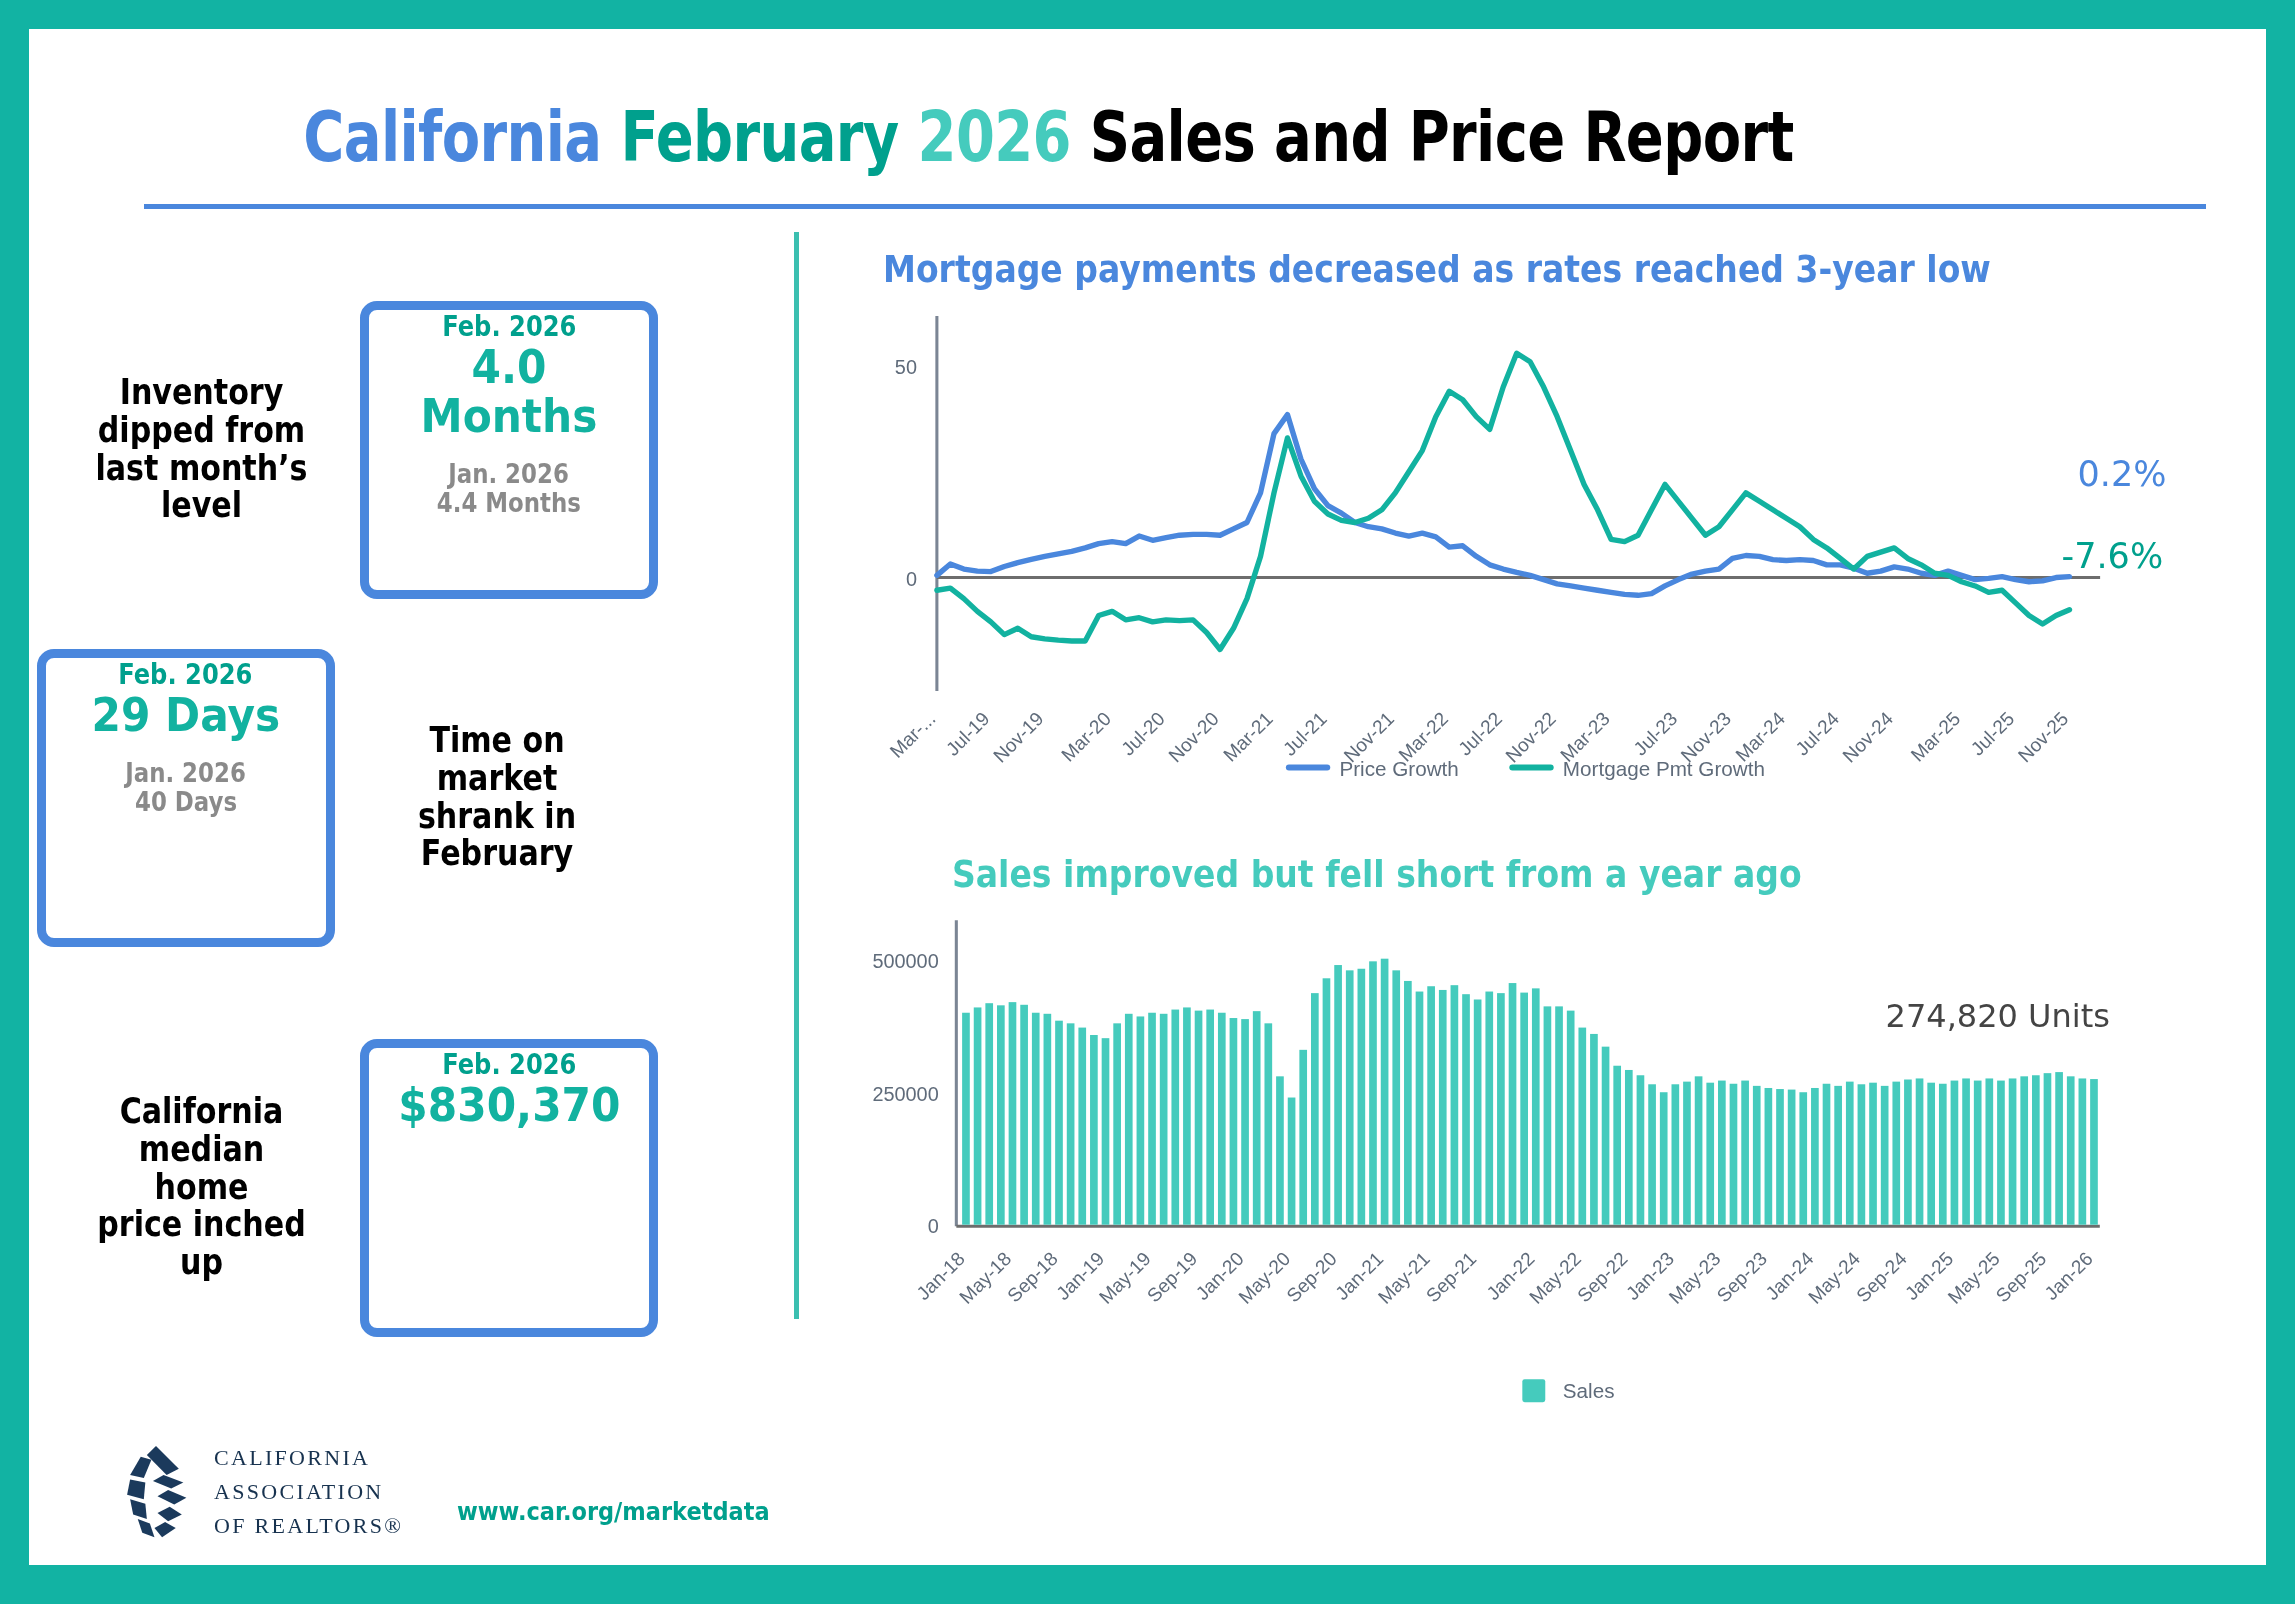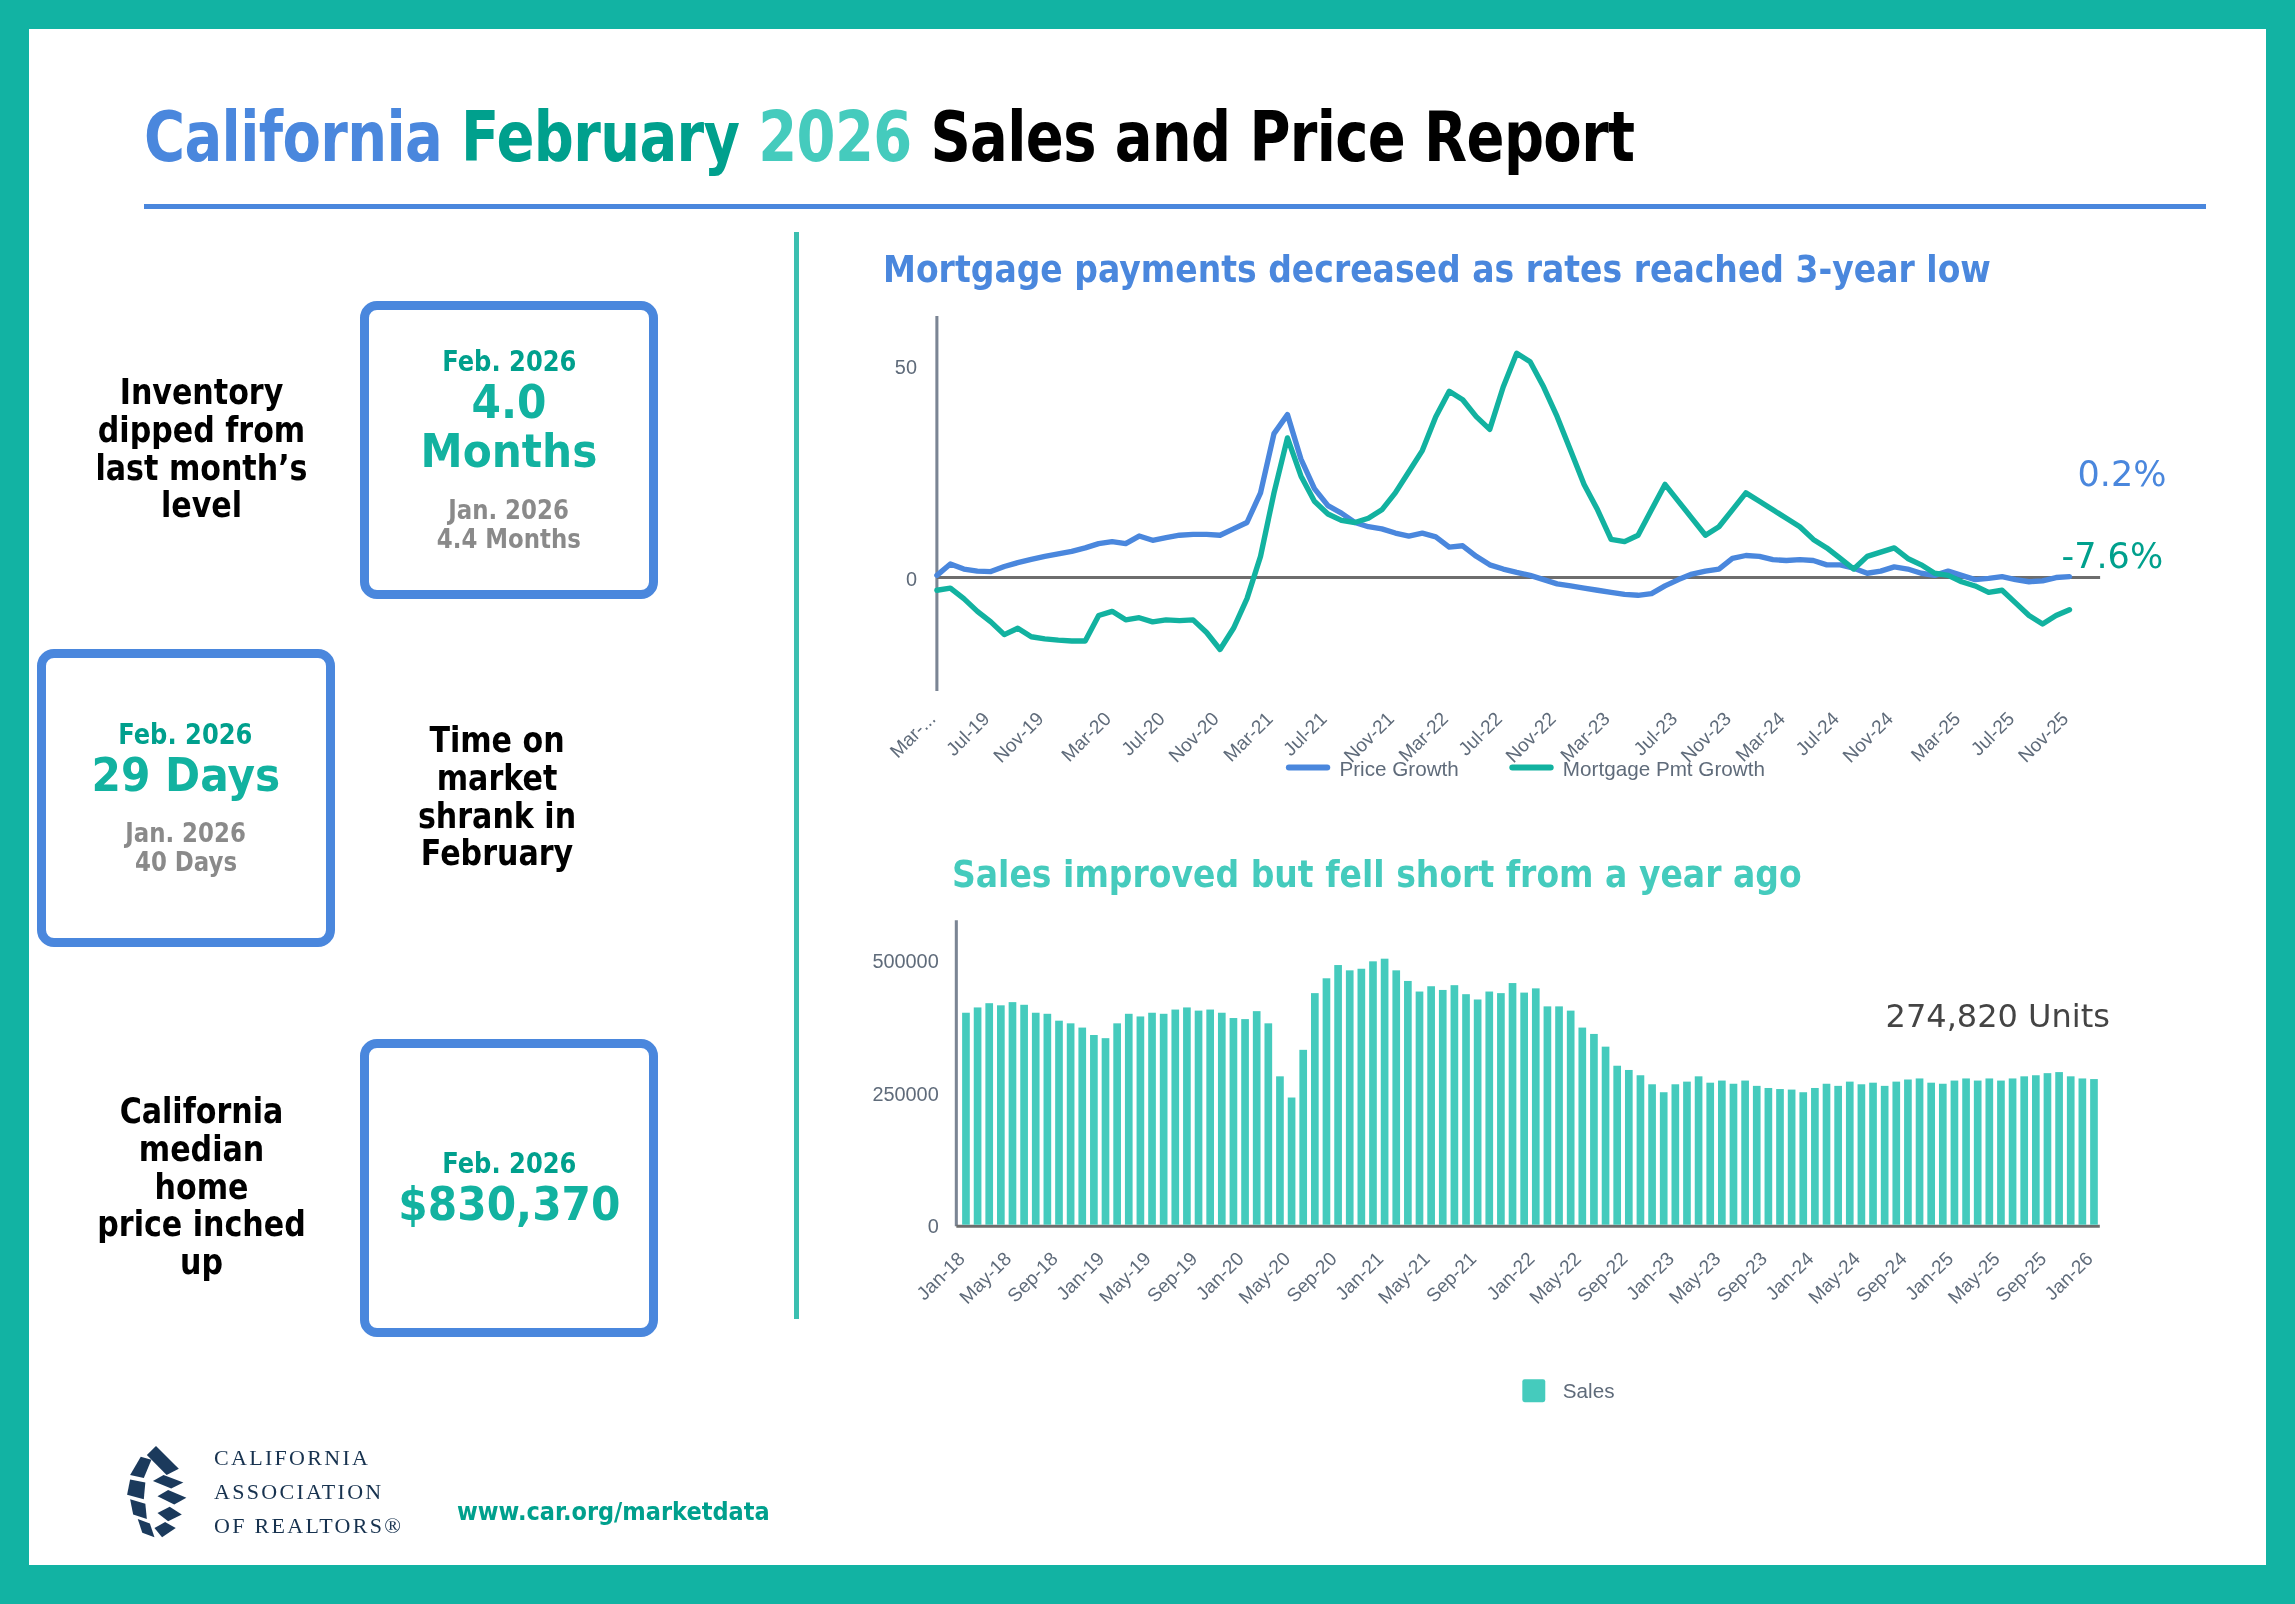--- a/index.html
+++ b/index.html
@@ -9,21 +9,21 @@
     background: #12b3a3;
     padding: 29px 29px 40px 29px;
   }
   .page {
     width: 100%; height: 100%;
     background: #ffffff;
     position: relative;
   }
 
   
-  .header { padding: 73px 60px 0 115px; }
+  .header { padding: 73px 60px 0 115px; text-align: right; }
   .title {
     font-family: "DejaVu Sans", sans-serif;
     font-weight: 700;
     font-size: 70px;
     line-height: 1.0;
     letter-spacing: -0.8px;
     transform: scaleX(0.80);
     transform-origin: left center;
     white-space: nowrap;
   }
@@ -58,21 +58,20 @@
     text-align: center;
     transform: scaleX(0.86);
   }
   .stat-box {
     border: 9.2px solid #4a87dd;
     border-radius: 17px;
     background: #fff;
     display: flex;
     flex-direction: column;
     align-items: center;
-    justify-content: center;
     text-align: center;
   }
   .box-label-now {
     font-family: "DejaVu Sans", sans-serif;
     font-weight: 700;
     font-size: 27.5px;
     color: #00a08d;
     transform: scaleX(0.88);
     letter-spacing: 0px;
   }

